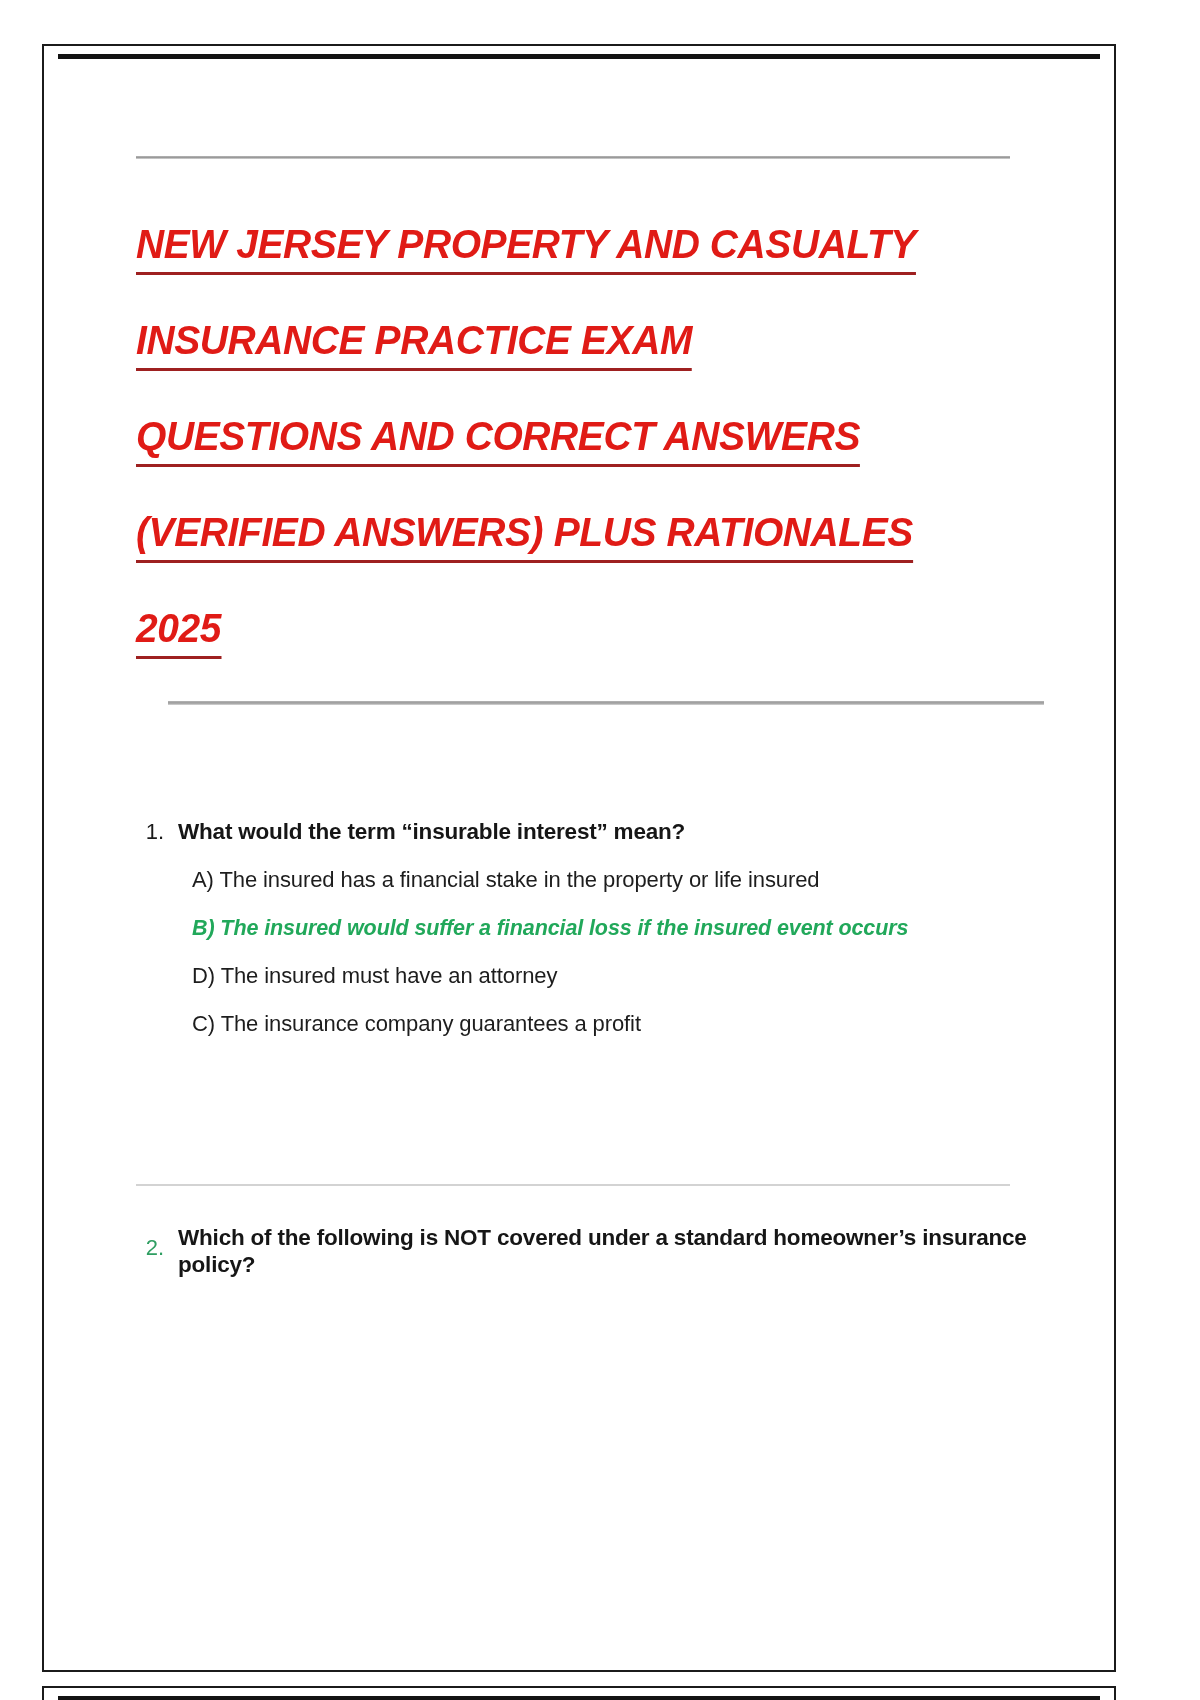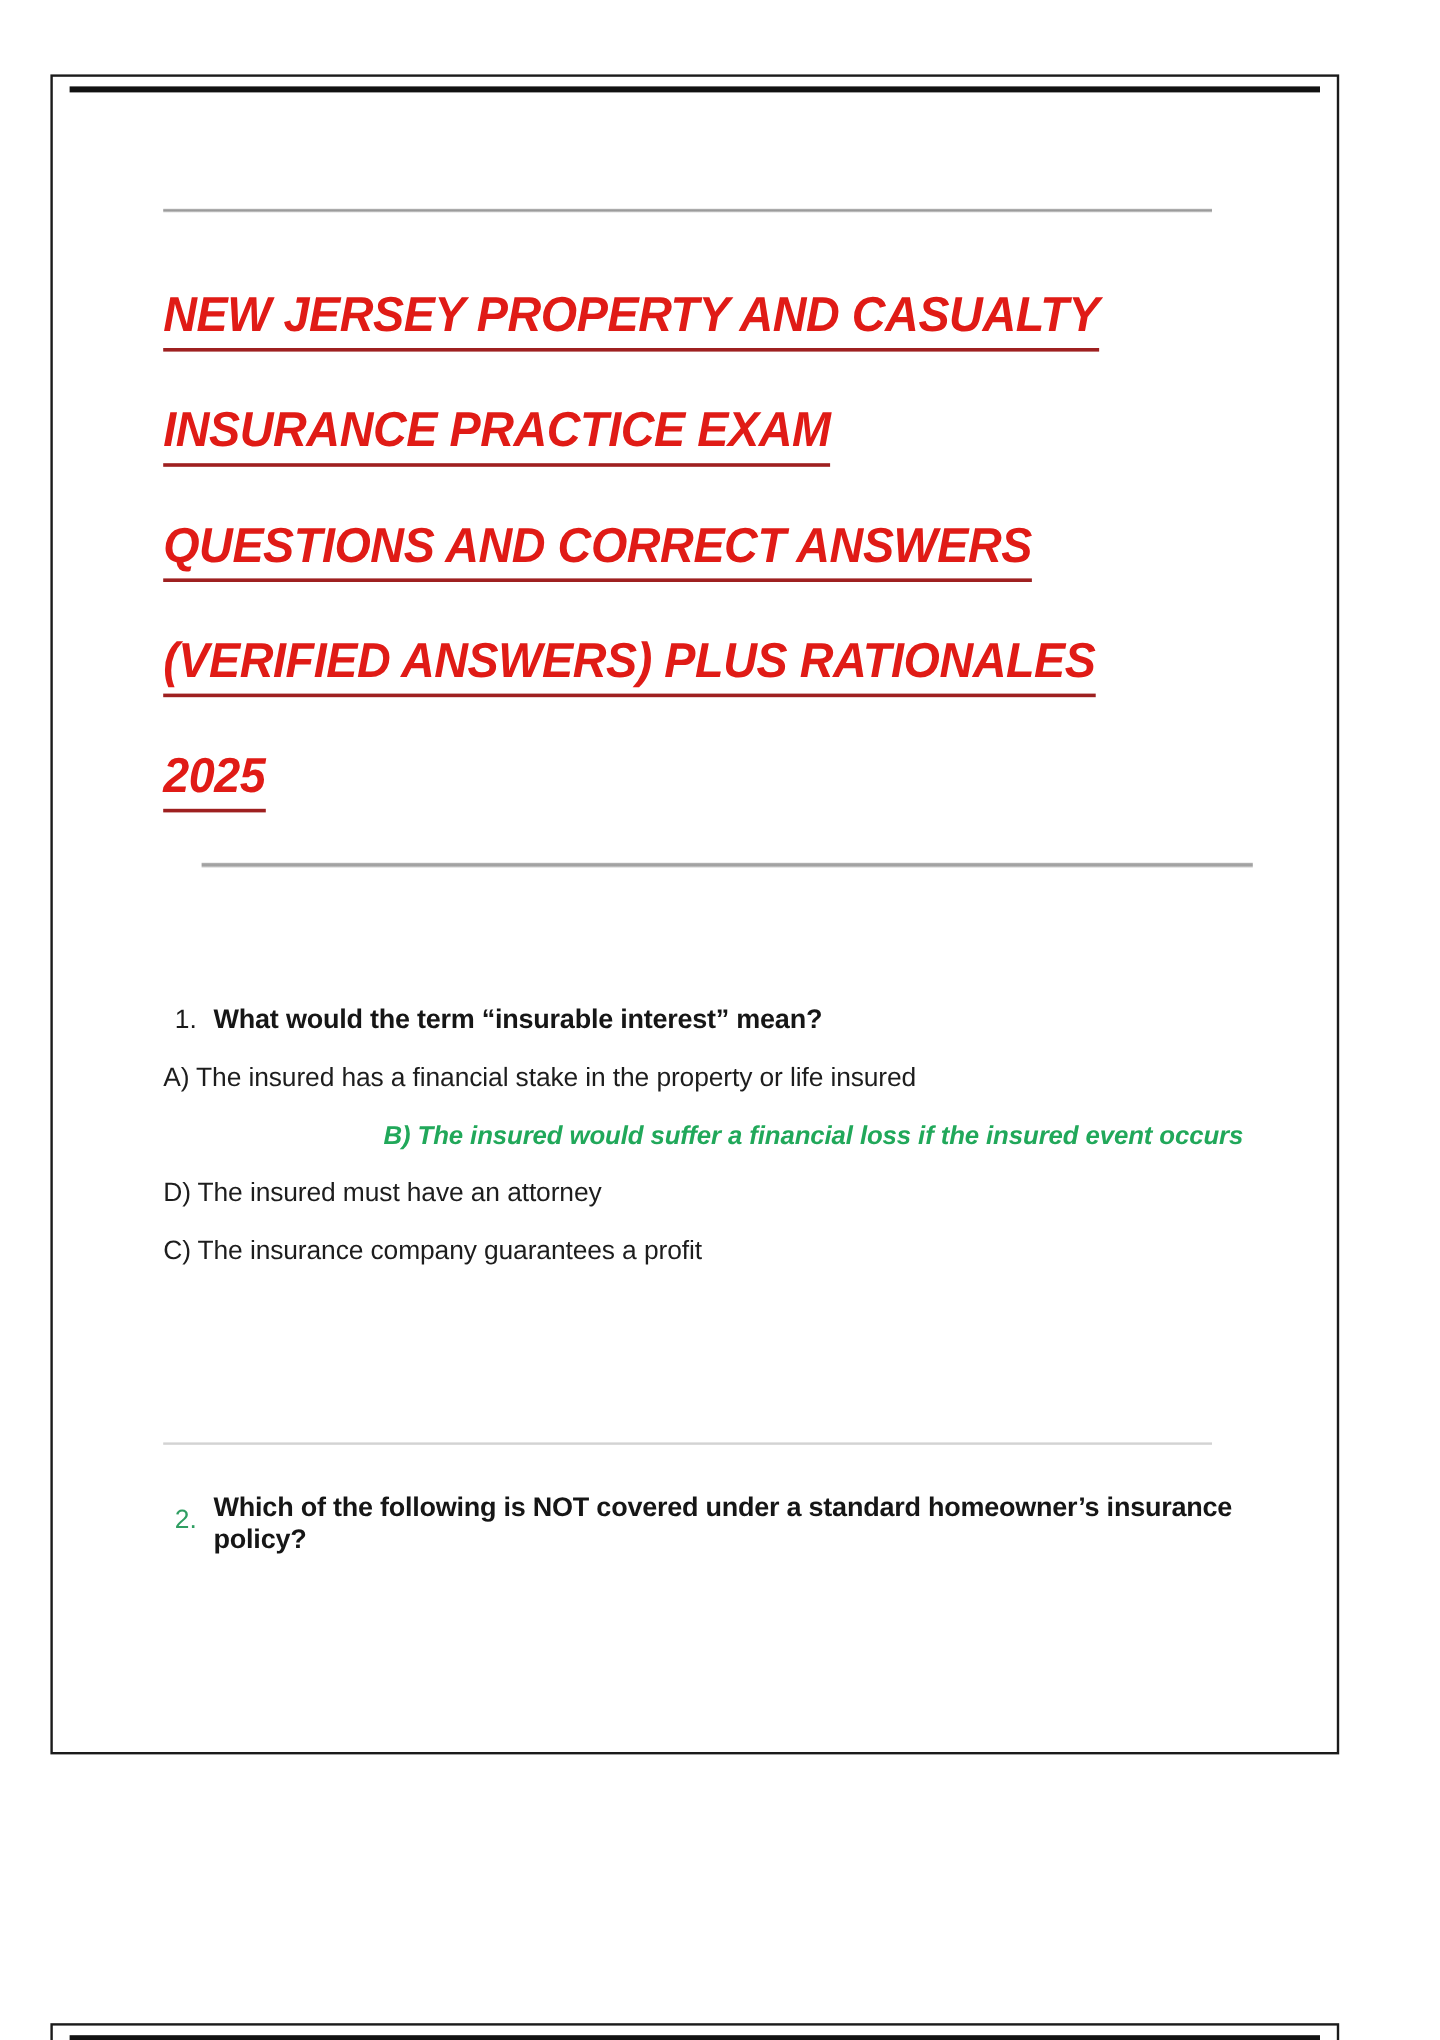--- a/index.html
+++ b/index.html
@@ -19,22 +19,22 @@
   
   .page {
     position: absolute;
     left: 42px;
     width: 1074px;
     background: #ffffff;
     border: 2px solid #1b1b1b;
     box-sizing: border-box;
   }
   .page-1 {
-    top: 62px;
-    height: 1400px;
+    top: 44px;
+    height: 1628px;
   }
   .page-2 {
     top: 1686px;
     height: 120px;
   }
   .page-top-rule {
     position: absolute;
     left: 14px;
     right: 14px;
     top: 8px;
@@ -119,35 +119,35 @@
   .q-text {
     font-size: 22.5px;
     line-height: 48px;
     font-weight: bold;
     color: #161616;
     letter-spacing: -0.2px;
   }
   .q2 .q-text { line-height: 27px; }
 
   .opts {
+    margin-left: 56px;
     margin-top: 0;
   }
   .opt {
     font-size: 22px;
     line-height: 48px;
     color: #1d1d1d;
     letter-spacing: -0.1px;
     white-space: nowrap;
   }
   .opt.correct {
     color: #21a85a;
     font-weight: bold;
     font-style: italic;
     font-size: 21.5px;
-    text-align: right;
   }
 
   .rationale {
     position: absolute;
     left: 92px;
     top: 1008px;
     width: 880px;
     font-size: 22px;
     line-height: 51px;
     font-style: italic;

